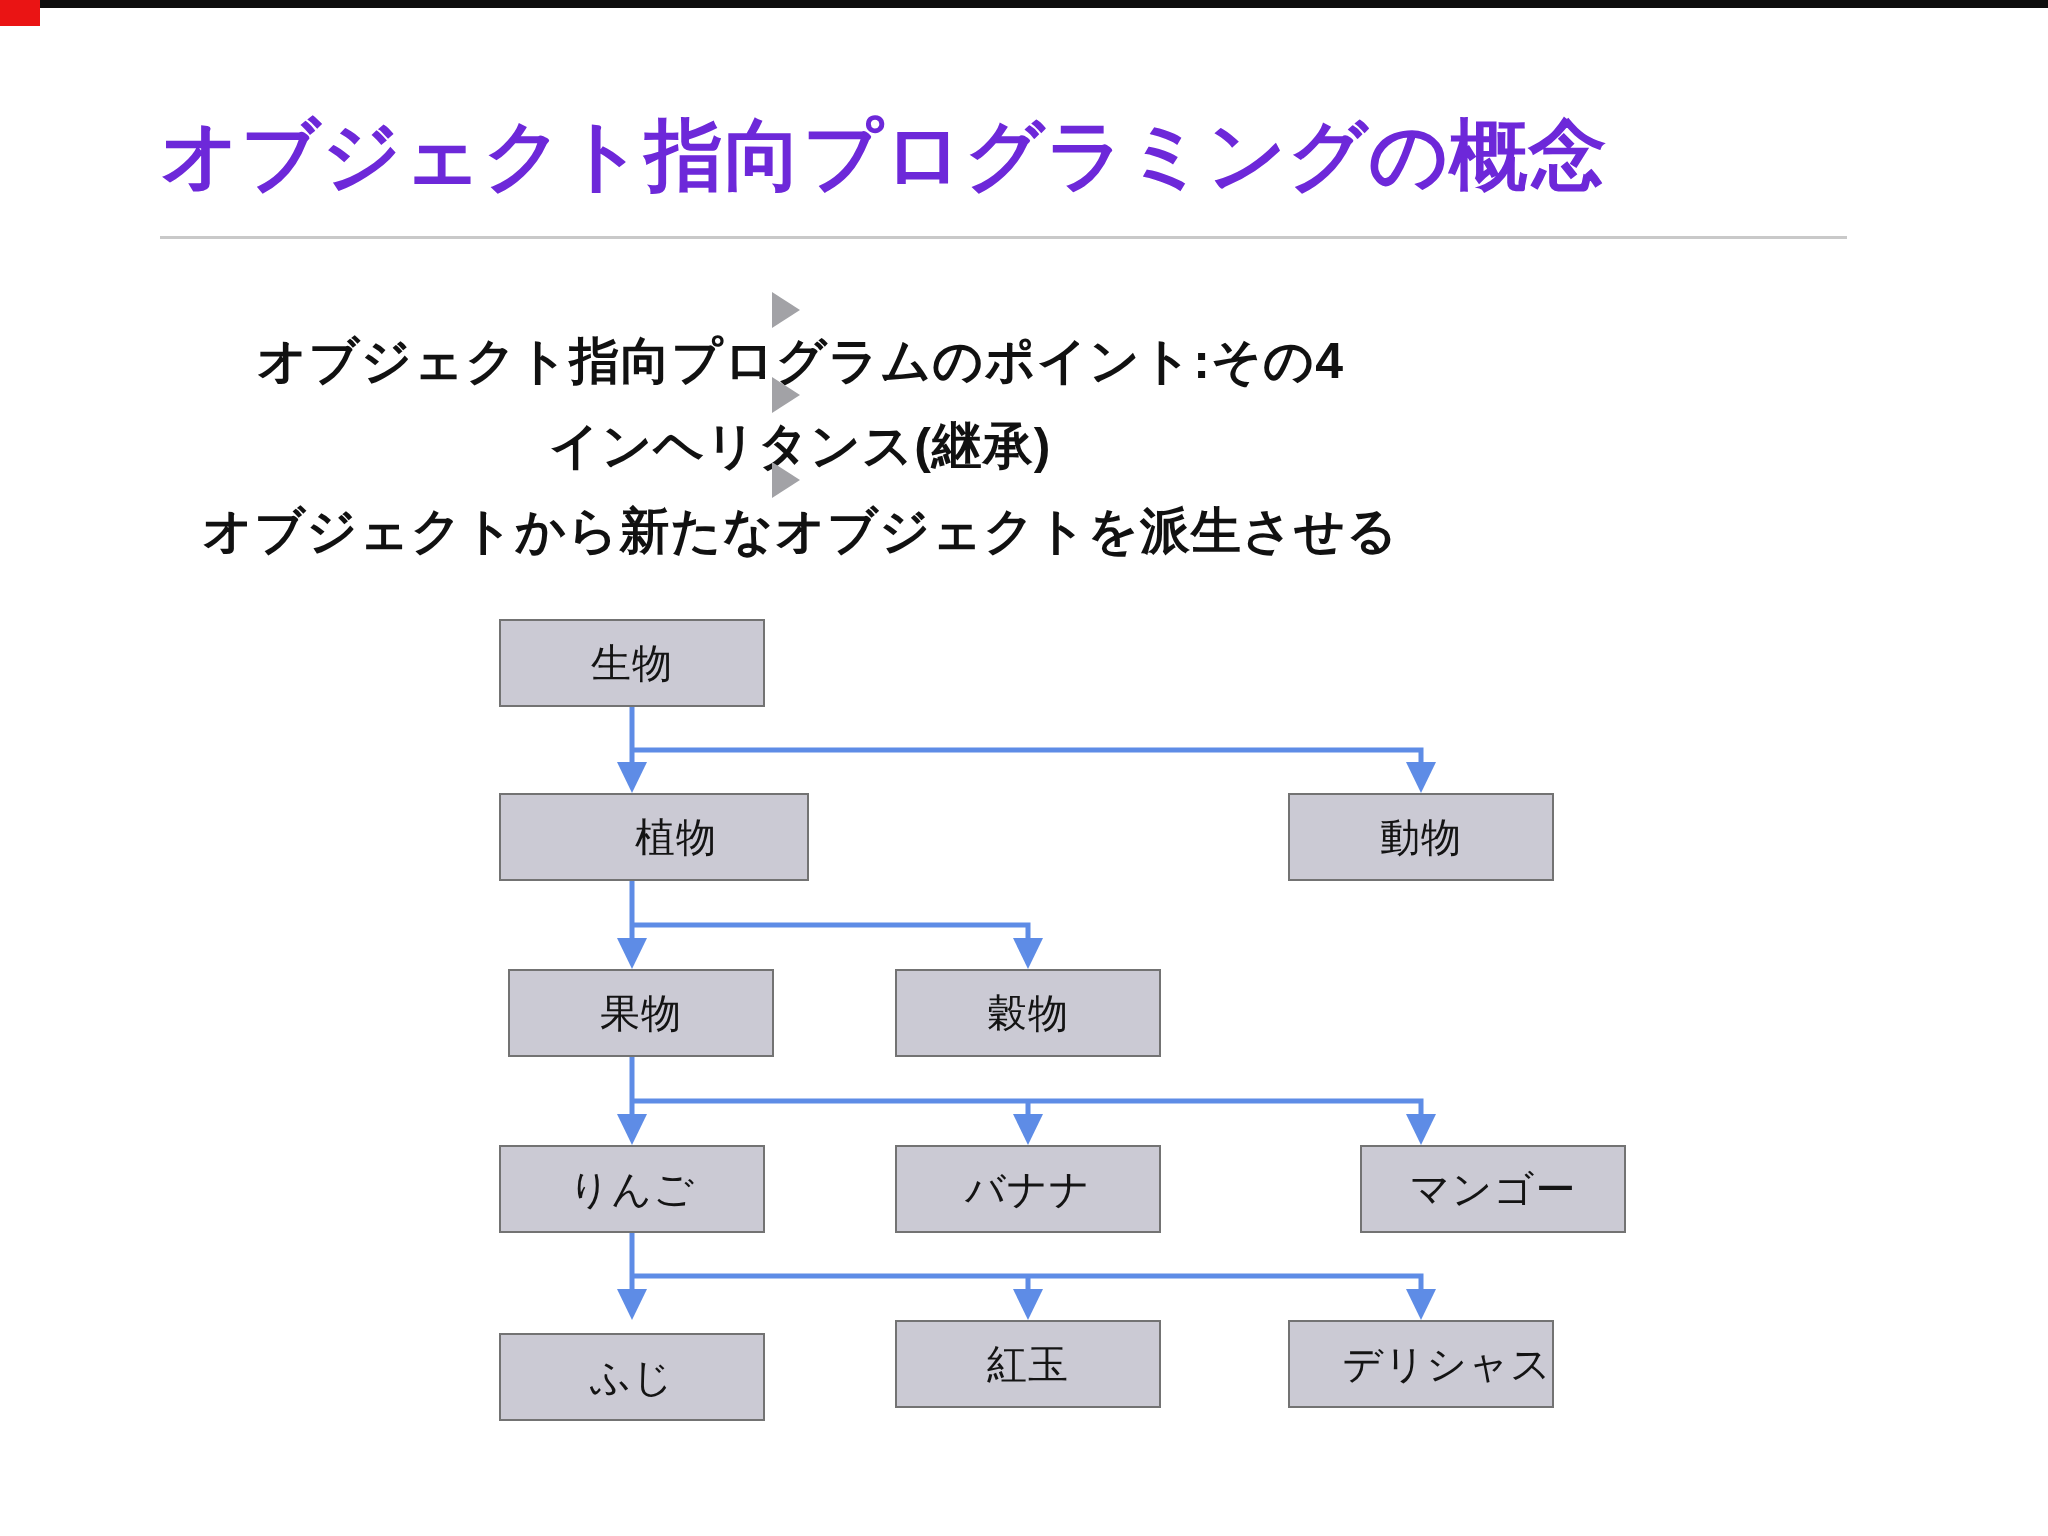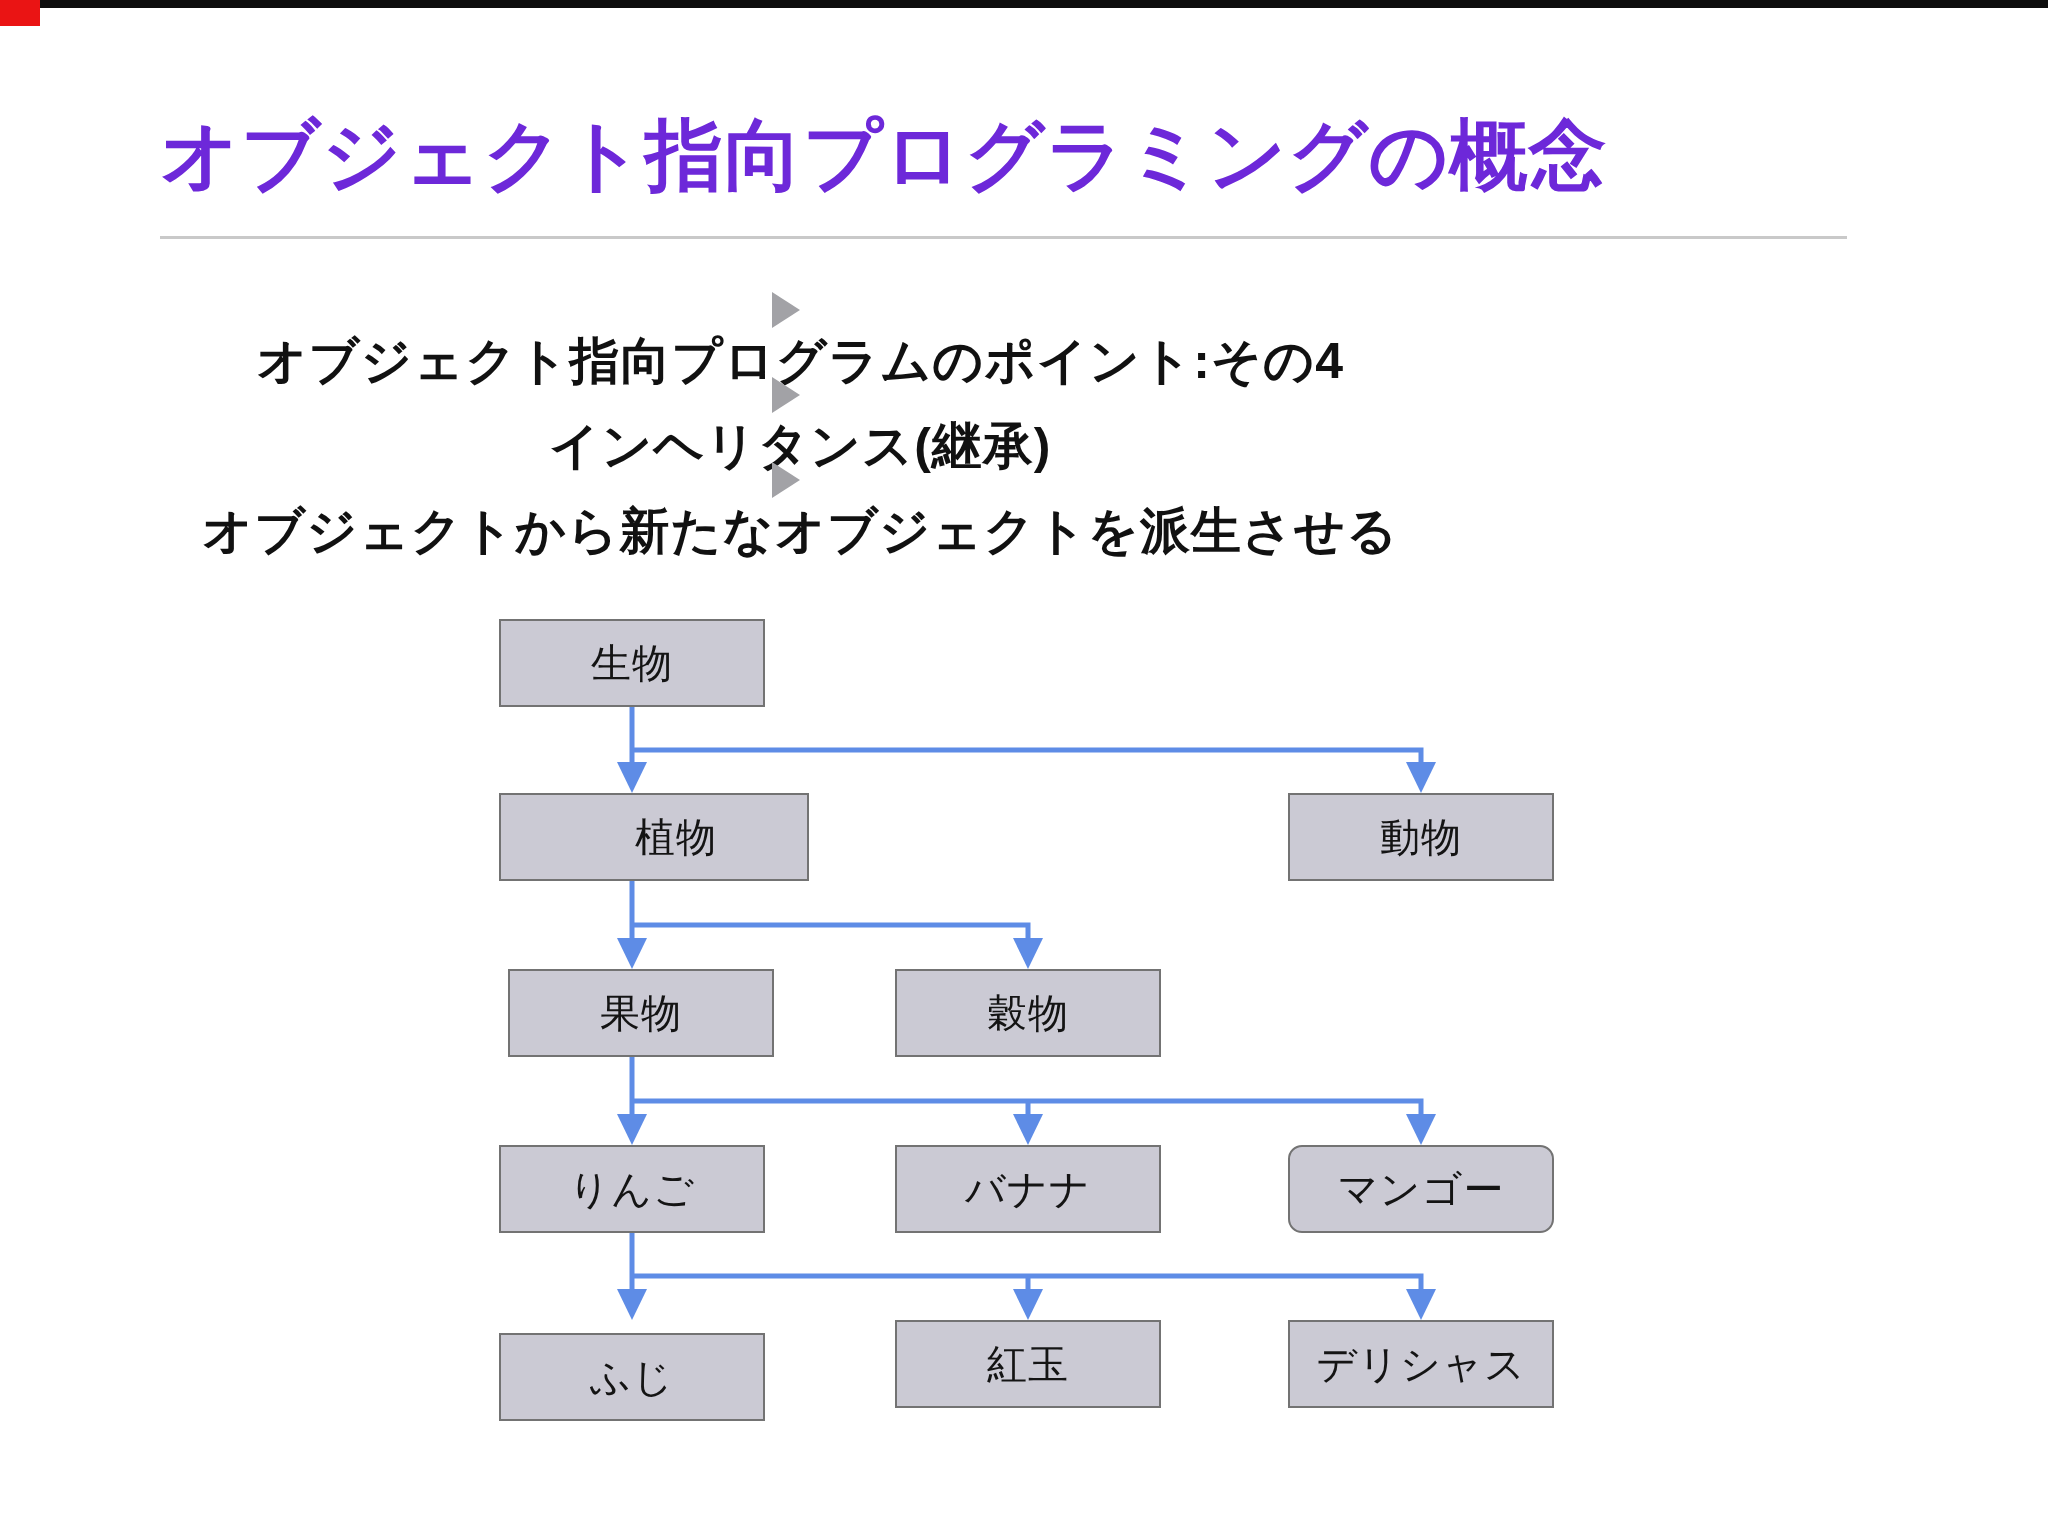--- a/index.html
+++ b/index.html
@@ -55,24 +55,24 @@
     box-sizing:content-box;
   }
   .node span{font-size:40px;color:#141414;letter-spacing:1px;}
   .n-organism {left:499px; top:619px;}
   .n-plant    {left:499px; top:793px;padding-left:44px;}
   .n-animal   {left:1288px;top:793px;}
   .n-fruit    {left:484px; top:969px;margin-left:24px;}
   .n-grain    {left:895px; top:969px;}
   .n-apple    {left:499px; top:1145px;}
   .n-banana   {left:895px; top:1145px;}
-  .n-mango    {left:1288px;top:1145px;border-radius:14px;}
+  .n-mango    {left:1360px;top:1145px;}
   .n-fuji     {left:499px; top:1320px;margin-top:13px;}
   .n-kogyoku  {left:895px; top:1320px;}
-  .n-delicious{left:1288px;top:1320px;}
+  .n-delicious{left:1288px;top:1320px;justify-content:flex-end;}
 </style>
 </head>
 <body>
 
 <div id="slide">
 
   <div class="top-strip"></div>
   <div class="red-corner"></div>
 
   <div class="title">オブジェクト指向プログラミングの概念</div>

